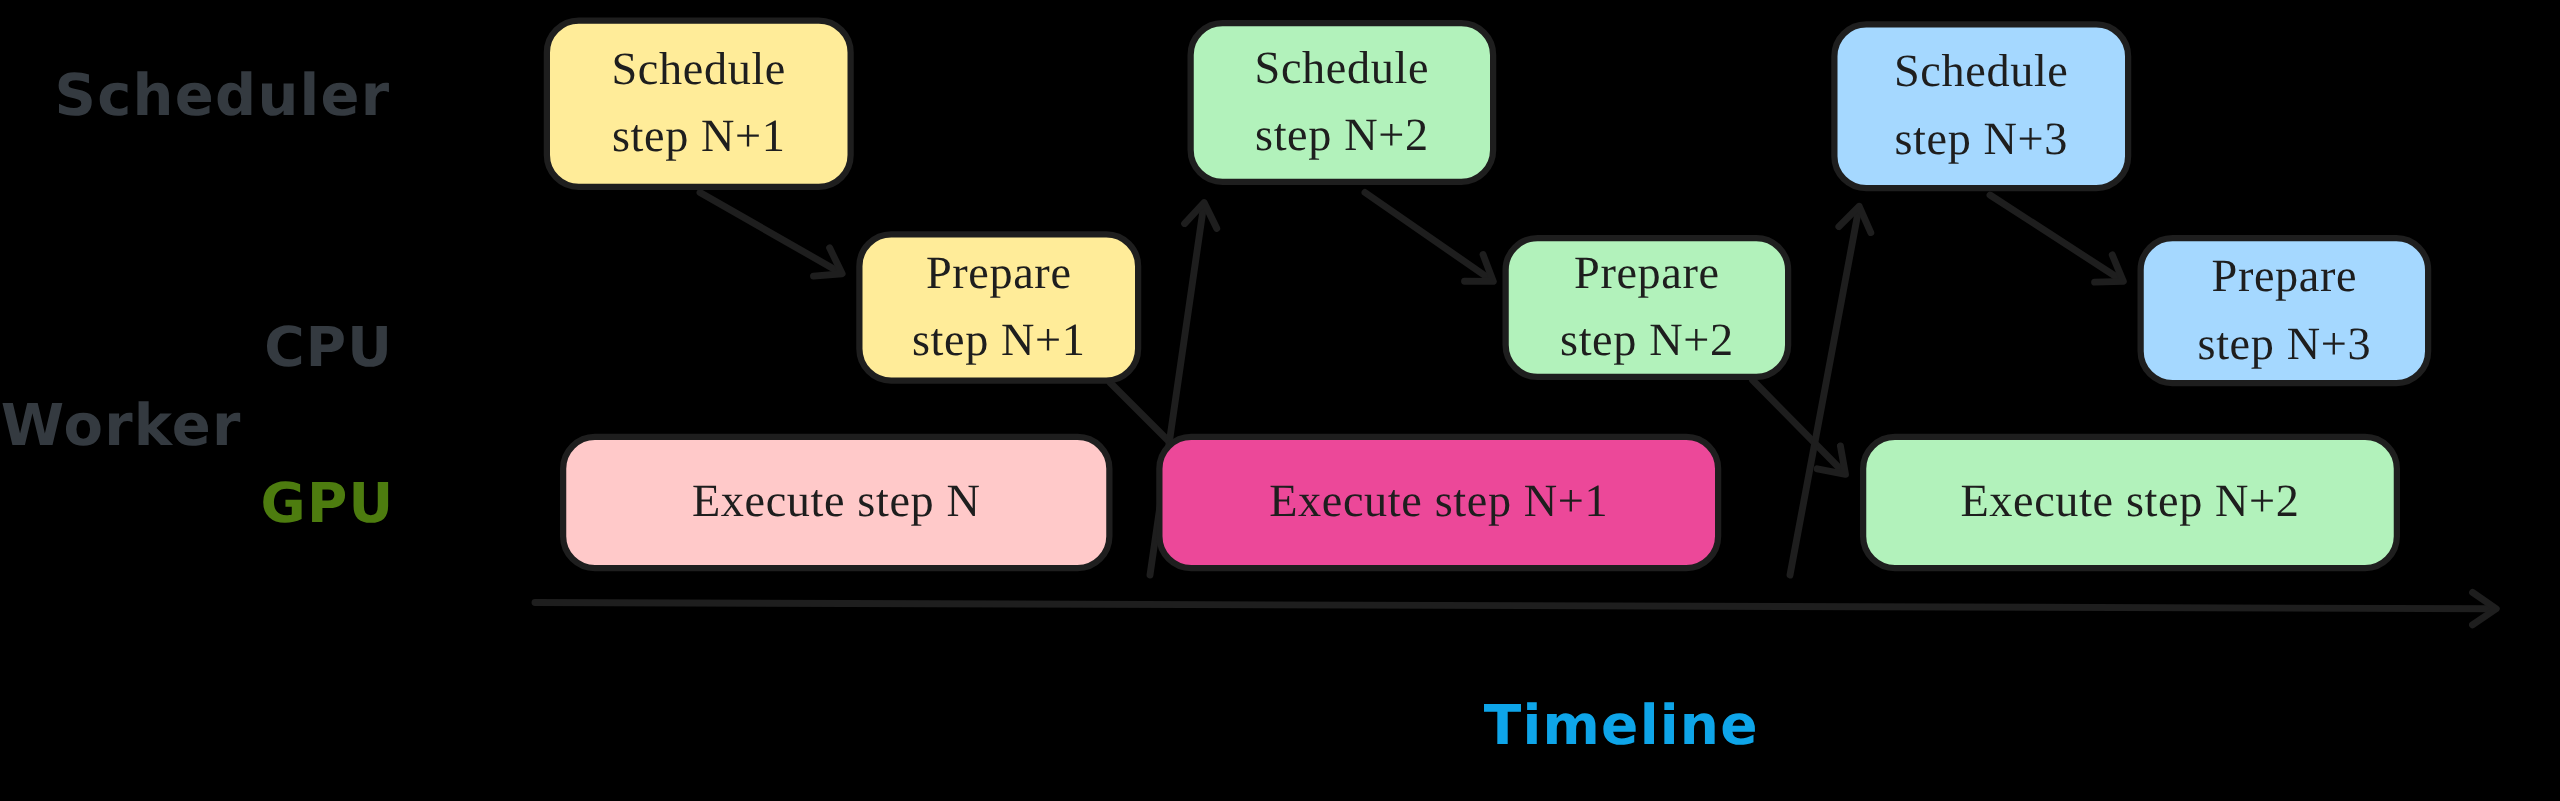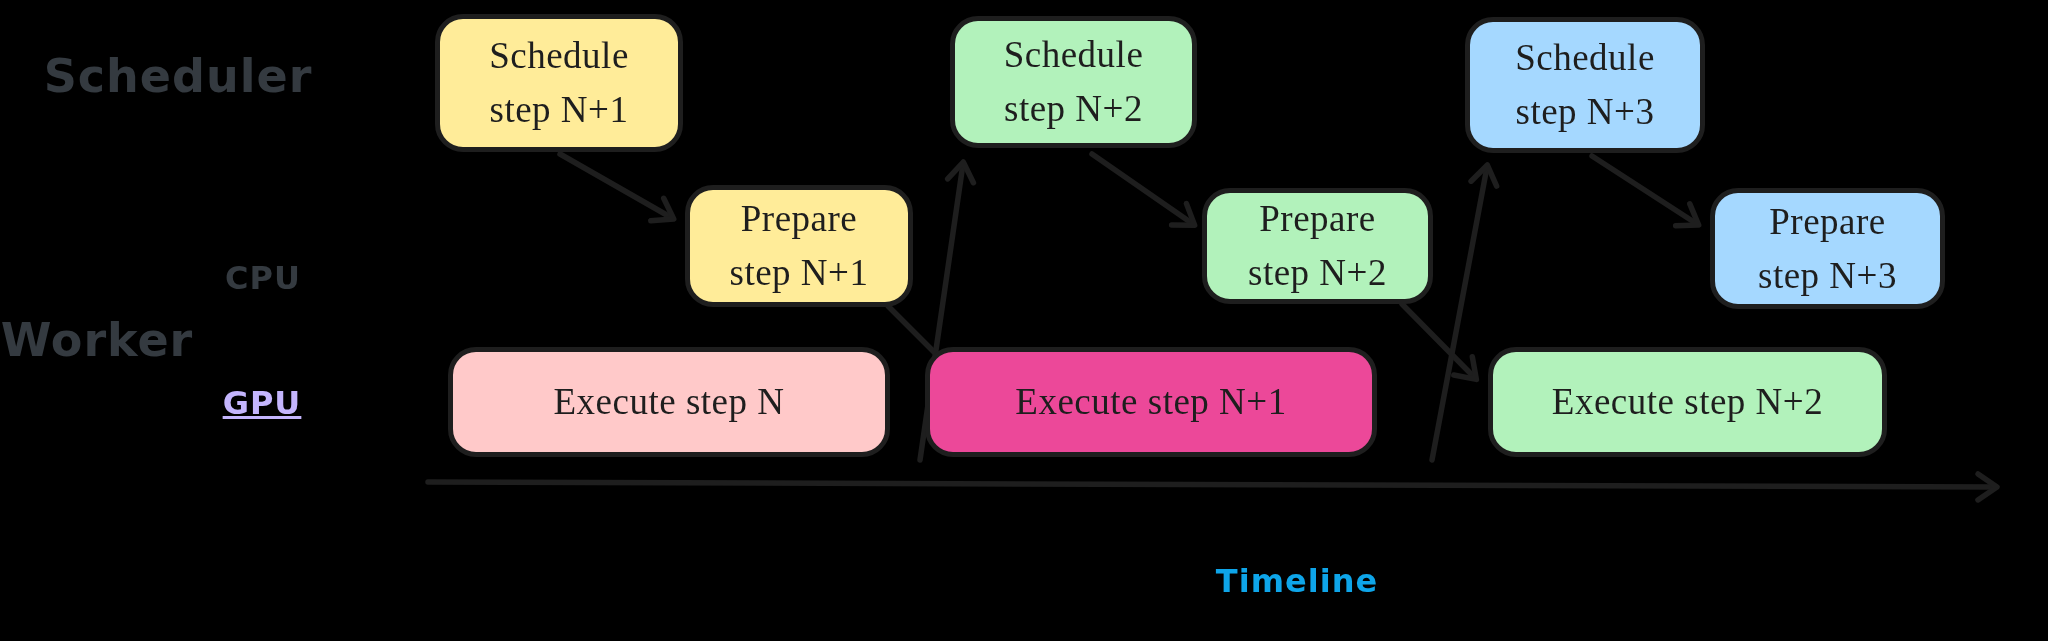--- a/index.html
+++ b/index.html
@@ -34,21 +34,21 @@
     text-align: center;
     font-size: 37px;
     font-weight: 500;
     line-height: 1.45;
     letter-spacing: 0.5px;
     color: #1e1e1e;
   }
   .row-label, .axis-label {
     position: absolute;
     transform: translate(-50%, -50%);
-    font-size: 32px;
+    font-size: 44px;
     font-weight: 700;
     letter-spacing: 1px;
     white-space: nowrap;
   }
   .row-label.scheduler { left: 178px; top: 76px; font-size: 46px; }
   .row-label.worker    { left: 97px;  top: 340px; font-size: 46px; }
   .row-label.cpu       { left: 263px; top: 278px; }
   .row-label.gpu       { left: 262px; top: 403px; }
   .axis-label          { left: 1297px; top: 581px; }
 </style>
@@ -99,25 +99,25 @@
       <div class="box" style="left: 1710px; top: 188px; width: 235px; height: 121px; background: rgb(165, 216, 255); border-color: rgb(30, 30, 30);">
         <div>Prepare</div>
         <div>step N+3</div>
       </div>
       <div class="box" style="left: 448px; top: 347px; width: 442px; height: 110px; background: rgb(255, 201, 201); border-color: rgb(30, 30, 30);">
         <div>Execute step N</div>
       </div>
       <div class="box" style="left: 925px; top: 347px; width: 452px; height: 110px; background: #ec4899; border-color: rgb(30, 30, 30);">
         <div>Execute step N+1</div>
       </div>
-      <div class="box" style="left: 1488px; top: 347px; width: 399px; height: 110px; background: rgb(178, 242, 187); border-color: rgb(30, 30, 30);">
+      <div class="box" style="left: 1488px; top: 347px; width: 432px; height: 110px; background: rgb(178, 242, 187); border-color: rgb(30, 30, 30);">
         <div>Execute step N+2</div>
       </div>
     </div>
 
   <div class="row-label worker" style="color: rgb(52, 58, 64);">Worker</div>
   <div class="row-label scheduler" style="color: rgb(52, 58, 64);">Scheduler</div>
   <div class="row-label cpu" style="color: rgb(52, 58, 64);">CPU</div>
-  <div class="row-label gpu" style="color: #c4b5fd; text-decoration: underline;">GPU</div>
+  <div class="row-label gpu" style="color: #4d7c0f;">GPU</div>
 
   <div class="axis-label" style="color: #0ea5e9;">Timeline</div>
 
 </div>
 
 </body></html>

